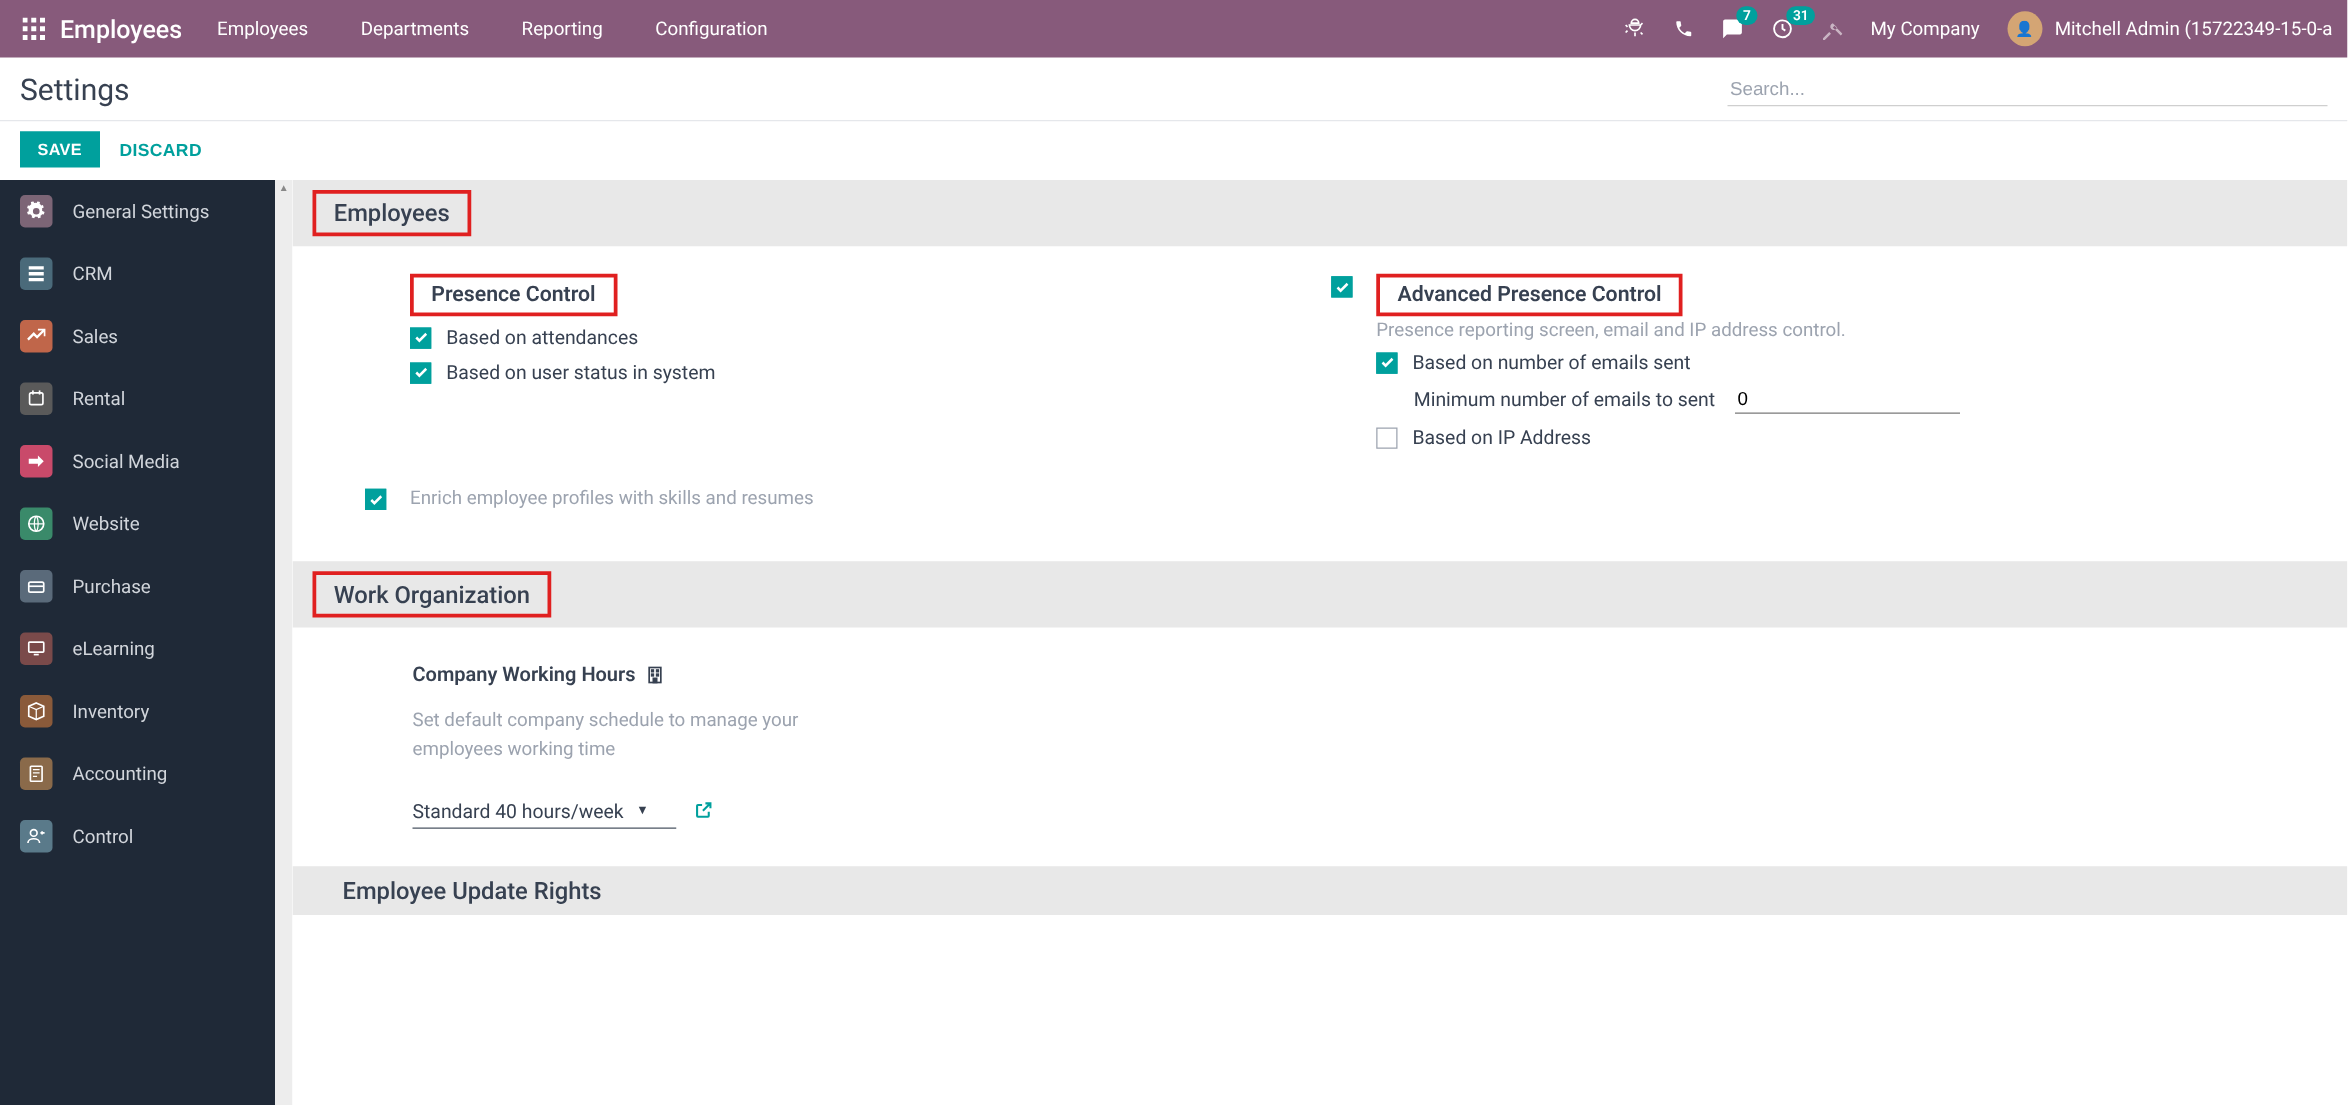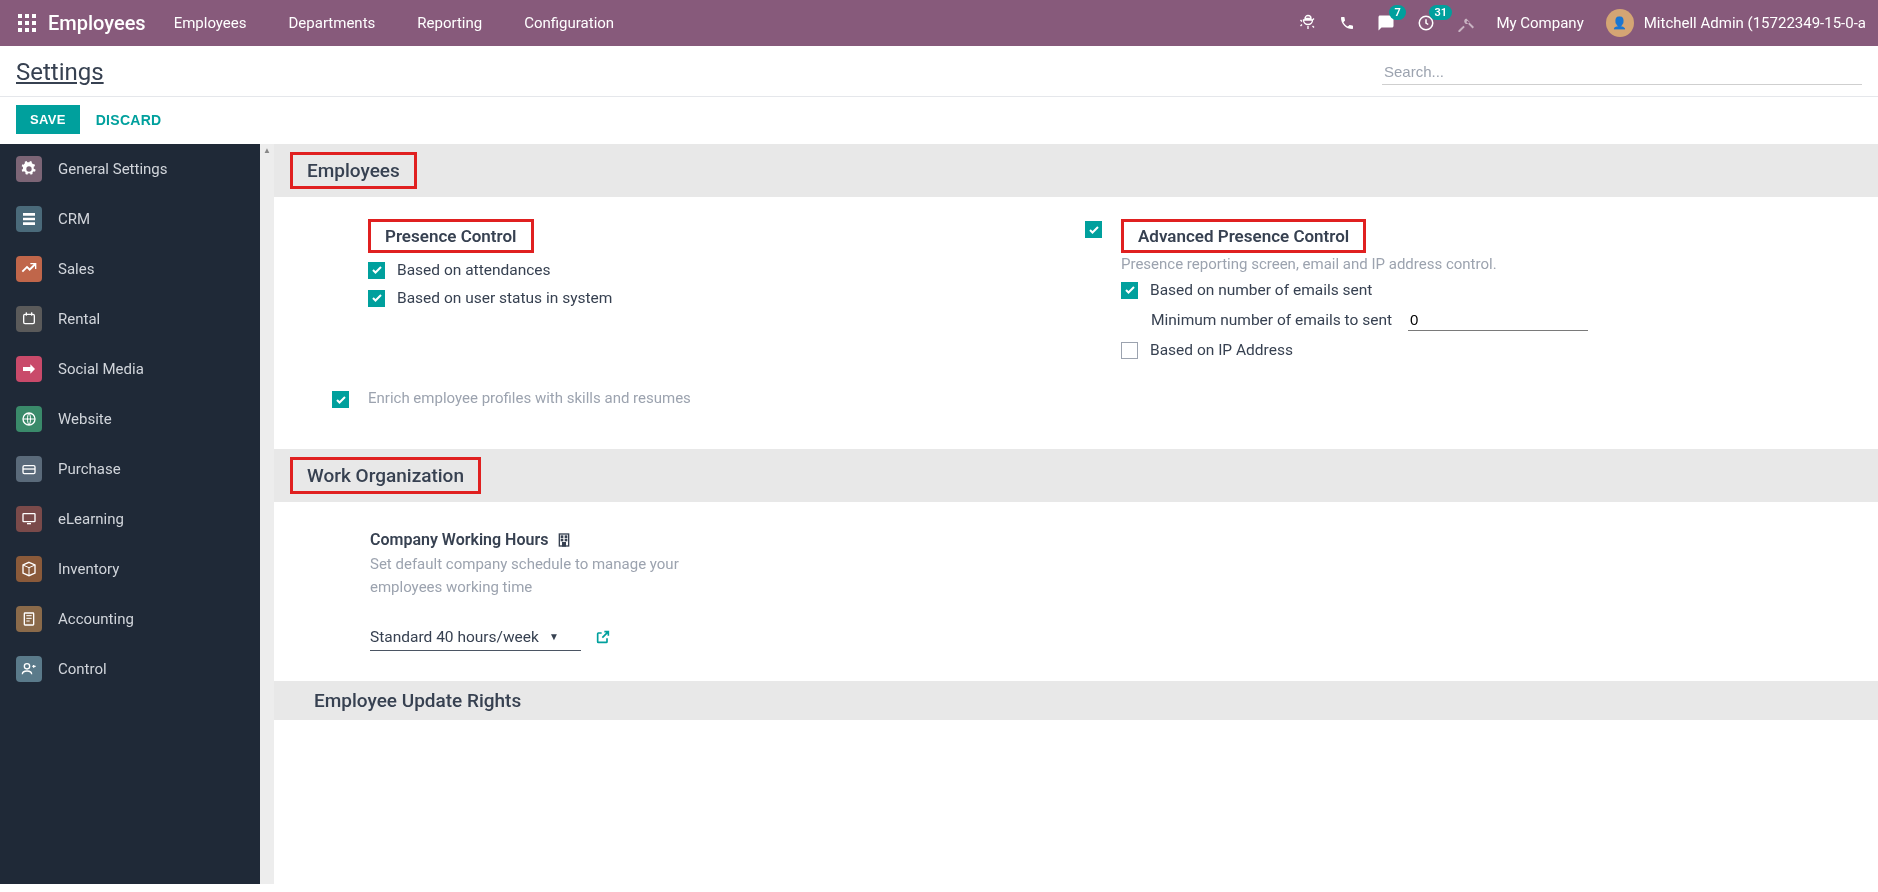--- a/index.html
+++ b/index.html
@@ -32,21 +32,21 @@
 .user-area { display: flex; align-items: center; gap: 10px; cursor: pointer; }
 .avatar { width: 28px; height: 28px; border-radius: 50%; background: #d4a574; display:flex; align-items:center; justify-content:center; font-size:12px; color:#5a3a1a; font-weight:600;}
 .user-name { font-size: 15px; white-space: nowrap; overflow: hidden; }
 
 
 .header-bar {
   padding: 12px 16px 10px 16px;
   display: flex; align-items: center;
   border-bottom: 1px solid #e5e7eb;
 }
-.header-bar h1 { font-size: 24px; font-weight: 400; color: #374151; text-decoration: underline; }
+.header-bar h1 { font-size: 24px; font-weight: 400; color: #374151; }
 .header-bar .spacer { flex: 1; }
 .search-input {
   border: none; border-bottom: 1px solid #cfcfcf;
   font-size: 15px; padding: 4px 2px; width: 480px;
   outline: none; color: #15803d; background: transparent;
 }
 .search-input::placeholder { color: #9ca3af; }
 
 
 .action-bar { padding: 8px 16px 10px 16px; display: flex; align-items: center; gap: 16px; }
@@ -58,21 +58,21 @@
 .btn-discard {
   background: none; border: none; color: #00a09d;
   font-size: 14px; font-weight: 600; cursor: pointer;
   letter-spacing: 0.3px;
 }
 
 
 .main { display: flex; height: calc(892px - 46px - 59px - 47px); }
 
 .sidebar {
-  width: 260px; background: #1f2937; overflow-y: auto;
+  width: 220px; background: #1f2937; overflow-y: auto;
   flex-shrink: 0;
 }
 .sidebar-item {
   display: flex; align-items: center; gap: 16px;
   padding: 12px 16px; color: #d1d5db; cursor: pointer;
   font-size: 15px;
 }
 .module-icon {
   width: 26px; height: 26px; border-radius: 4px;
   display: flex; align-items: center; justify-content: center;
@@ -115,21 +115,21 @@
   display: inline-flex; align-items: center; justify-content: center;
   cursor: pointer; flex-shrink: 0; background: #fff;
 }
 .checkbox.checked { background: #00a09d; }
 .checkbox.checked svg { display: block; }
 .checkbox svg { display: none; }
 .checkbox.unchecked { border-color: #9ca3af; }
 
 .work-org-row { padding: 28px 40px 30px 96px; max-width: 720px;}
 .work-title { font-size: 16px; font-weight: 600; display: inline-flex; align-items: center; gap: 8px; }
-.work-desc { font-size: 15px; color: #9ca3af; margin-top: 4px; line-height: 1.55; max-width: 330px;}
+.work-desc { font-size: 15px; color: #9ca3af; margin-top: 16px; line-height: 1.55; max-width: 330px;}
 .dropdown-row { display: flex; align-items: center; gap: 14px; margin-top: 26px; }
 .dropdown {
   border: none; border-bottom: 1px solid #4b5563; font-size: 15.5px;
   padding: 2px 22px 4px 0; background: transparent; cursor: pointer;
   position: relative; display: inline-flex; align-items: center; gap: 10px;
 }
 .caret-down { font-size: 10px; }
 .ext-link { color: #00a09d; cursor: pointer; }
 </style>
 </head>

